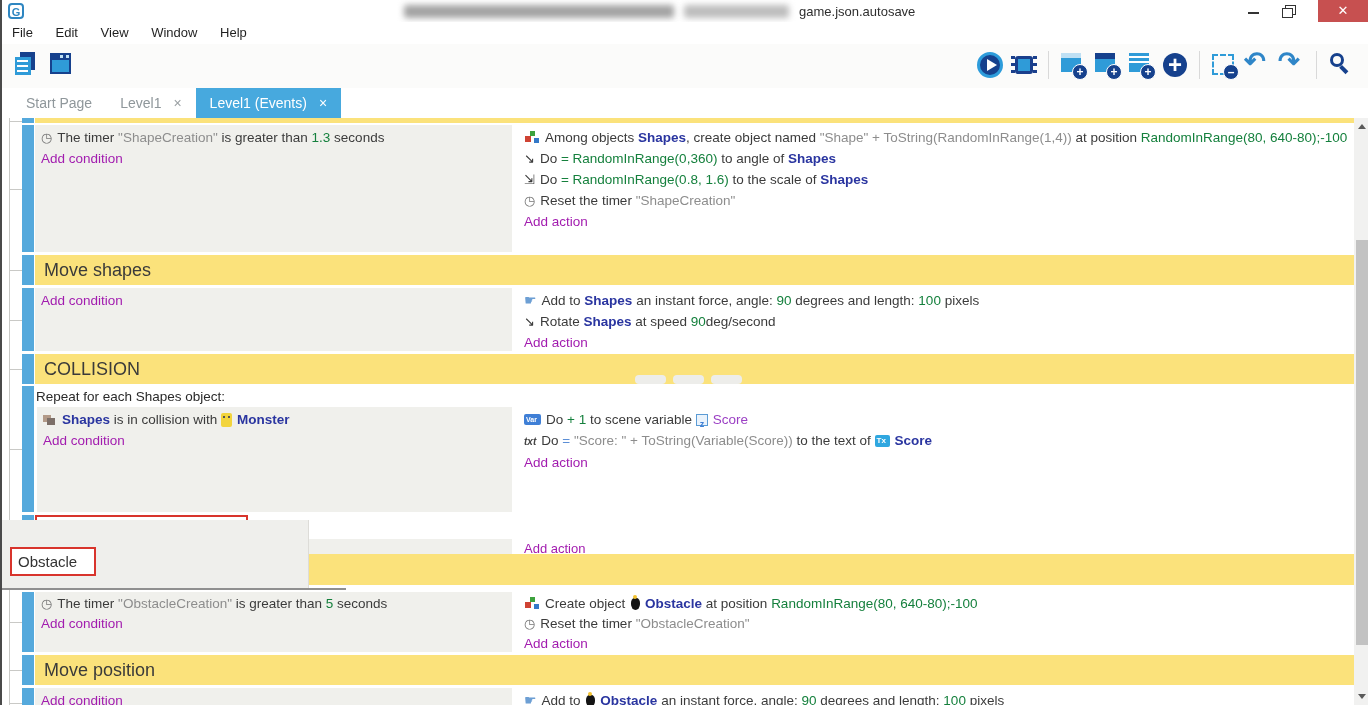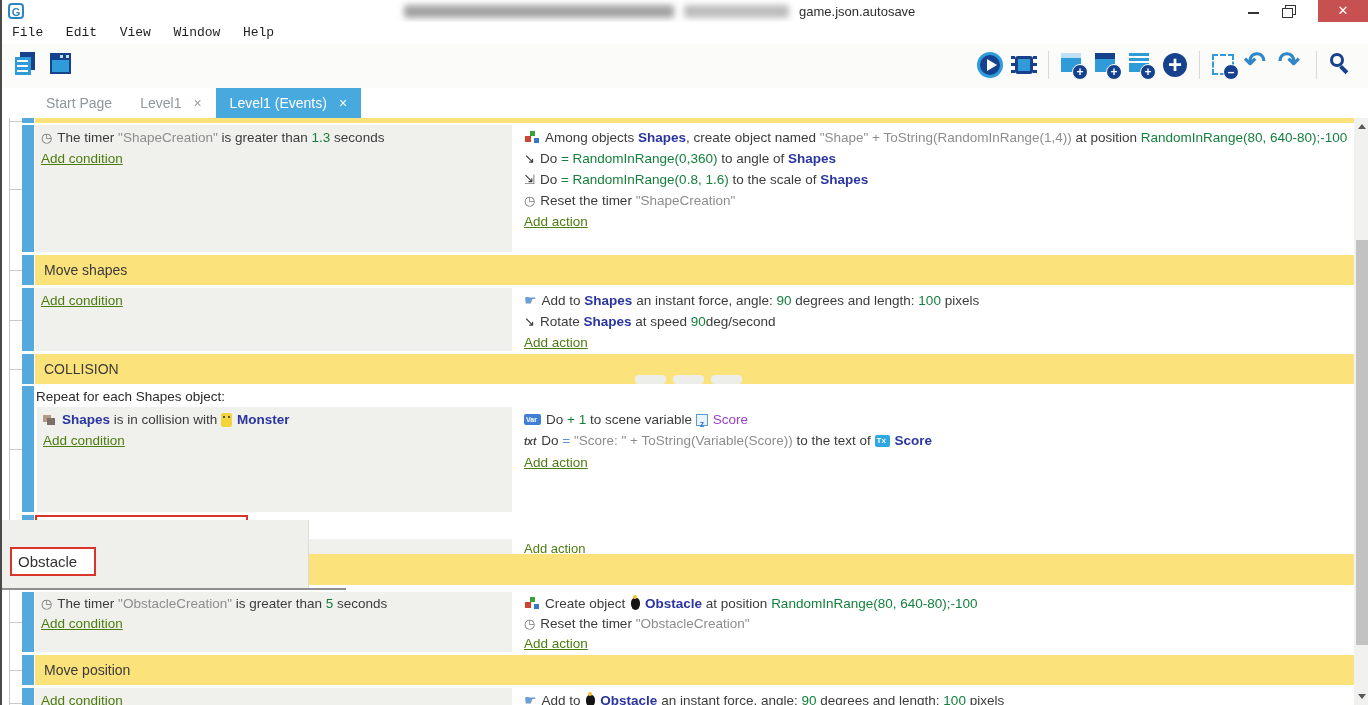--- a/index.html
+++ b/index.html
@@ -16,21 +16,21 @@
   #titletext{font-size:13px;color:#2e2e2e;}
   .wbtn{position:absolute;top:0;height:22px;cursor:pointer;}
   #btn-min{right:100px;width:30px;}
   #btn-min::before{content:"";position:absolute;left:10px;bottom:8px;width:11px;height:2px;background:#333;}
   #btn-restore{right:66px;width:30px;}
   #btn-restore::before{content:"";position:absolute;left:13px;top:5px;width:9px;height:8px;border:1px solid #333;background:#fff;}
   #btn-restore::after{content:"";position:absolute;left:10px;top:8px;width:9px;height:8px;border:1px solid #333;background:#fff;}
   #btn-close{right:0;width:50px;background:#c75050;color:#fff;font-size:13px;text-align:center;line-height:22px;}
   
   #menubar{position:absolute;top:22px;left:0;right:0;height:22px;background:#fff;padding-left:8px;font-size:13px;color:#1f1f1f;}
-  .mitem{display:inline-block;padding:3px 9px 0 2px;margin-right:8px;cursor:pointer;font-family:Liberation Mono, monospace;}
+  .mitem{display:inline-block;padding:3px 9px 0 2px;margin-right:8px;cursor:pointer;}
   
   #toolbar{position:absolute;top:44px;left:0;right:0;height:44px;background:#fbfbfa;}
   #tbleft{position:absolute;left:8px;top:6px;}
   #tbright{position:absolute;right:10px;top:6px;}
   .tb{width:30px;height:30px;position:relative;display:inline-block;vertical-align:middle;margin:0 2px;cursor:pointer;}
   .tbsep{display:inline-block;width:1px;height:28px;background:#d9d9d9;margin:0 7px;vertical-align:middle;}
   .ti-project-manager::before{content:"";position:absolute;left:8px;top:2px;width:15px;height:18px;background:#16418d;}
   .ti-project-manager::after{content:"";position:absolute;left:3px;top:7px;width:16px;height:18px;background:#2f9bd8;
       background-image:repeating-linear-gradient(180deg,#fff 0 2px,rgba(0,0,0,0) 2px 5px);
       background-size:11px 13px;background-repeat:no-repeat;background-position:2px 3px;}
@@ -51,46 +51,46 @@
   .ti-add-something::before{content:"";position:absolute;inset:3px;border-radius:50%;background:#16418d;}
   .ti-add-something::after{content:"+";position:absolute;inset:0;color:#fff;font:bold 24px/29px "Liberation Sans",sans-serif;text-align:center;}
   .ti-delete-event::before{content:"";position:absolute;left:3px;top:4px;width:18px;height:17px;border:2px dashed #2f9bd8;}
   .ti-delete-event::after{content:"–";}
   .ti-delete-event.badge::after{content:"–";}
   .ti-undo::before{content:"↶";position:absolute;left:1px;top:-4px;font-size:26px;font-weight:bold;color:#2f86c8;}
   .ti-redo::before{content:"↷";position:absolute;left:1px;top:-4px;font-size:26px;font-weight:bold;color:#2f86c8;}
   .ti-search::before{content:"";position:absolute;left:4px;top:3px;width:14px;height:14px;border:3px solid #16418d;border-radius:50%;box-sizing:border-box;}
   .ti-search::after{content:"";position:absolute;left:16px;top:15px;width:9px;height:4px;background:#16418d;transform:rotate(45deg);transform-origin:0 0;}
   
-  #tabstrip{position:absolute;top:88px;left:0;right:0;height:30px;background:#fff;display:flex;padding-left:10px;margin-left:20px;}
+  #tabstrip{position:absolute;top:88px;left:0;right:0;height:30px;background:#fff;display:flex;padding-left:10px;}
   .tab{height:30px;display:flex;align-items:center;gap:12px;padding:0 14px;font-size:14px;color:#8f979b;cursor:pointer;}
   .tab .tclose{font-size:14px;color:#9aa0a3;cursor:pointer;}
   .tab.active{background:#47a9de;color:#fff;}
   .tab.active .tclose{color:#fff;}
   
   #sheet{position:absolute;top:118px;left:0;width:1352px;height:587px;overflow:hidden;background:#fff;}
   #gutter{position:absolute;left:0;top:0;bottom:0;width:20px;}
   #gutterline{position:absolute;left:7px;top:0;bottom:0;width:1px;background:#c9c9c6;}
   .tick{position:absolute;left:7px;width:13px;height:1px;background:#c9c9c6;}
   .row{position:relative;margin-left:33px;width:1319px;box-sizing:border-box;}
   .ebar{position:absolute;left:-13px;top:0;bottom:0;width:12px;background:#55a9dc;}
-  .cbox{position:absolute;left:0;right:0;top:0;bottom:0;background:#fbe27b;font-size:14px;color:#3a3a3a;
+  .cbox{position:absolute;left:0;right:0;top:0;bottom:0;background:#fbe27b;font-size:18px;color:#3a3a3a;
         display:flex;align-items:center;padding-left:9px;overflow:hidden;}
   .ewrap{display:flex;flex-direction:column;height:100%;overflow:hidden;}
   .esplit{flex:1;display:flex;overflow:hidden;}
   .econd{width:477px;background:#f0f0ec;padding-top:2px;box-sizing:border-box;overflow:hidden;}
   .foreach .econd{width:475px;margin-left:2px;}
   .eact{flex:1;margin-left:6px;padding-top:2px;overflow:hidden;}
   .line{line-height:21px;font-size:13.5px;padding-left:6px;color:#3b3b3b;cursor:pointer;}
   .ehdr{line-height:21px;font-size:13.5px;color:#2a2a2a;padding-left:1px;}
   .sel .ehdr{line-height:24px;padding-left:0;}
   .selbox{display:inline-block;border:2px solid #d8342c;padding:0 8px 1px 4px;line-height:19px;}
   .compact .line{line-height:15px;font-size:13px;}
   .k-p{color:#3b3b3b;} .k-o{color:#2a35a0;font-weight:bold;} .k-n{color:#15803d;}
-  .k-s{color:#8d8d8d;} .k-v{color:#9b3fc4;} .k-e{color:#5c8fd6;} .k-h{color:#4d7c0f;text-decoration:underline;}
+  .k-s{color:#8d8d8d;} .k-v{color:#9b3fc4;} .k-e{color:#5c8fd6;} .k-h{color:#a21caf;}
   
   .ic{display:inline-block;position:relative;margin-right:5px;}
   .ic-timer::before{content:"◷";} .ic-timer{color:#787878;font-size:13px;}
   .ic-angle::before{content:"↘";} .ic-angle{color:#3a3a3a;font-size:13px;}
   .ic-scale::before{content:"⇲";} .ic-scale{color:#3a3a3a;font-size:13px;}
   .ic-force::before{content:"☛";} .ic-force{color:#6d9fd4;font-size:14px;}
   .ic-delete::before{content:"✖";} .ic-delete{color:#d13428;font-weight:bold;font-size:13px;}
   .ic-sound::before{content:"◉";} .ic-sound{color:#4a4a4a;font-size:13px;}
   .ic-collision{width:14px;height:11px;vertical-align:-1px;}
   .ic-collision::before{content:"";position:absolute;left:0;top:1px;width:8px;height:7px;background:#b39a88;}

